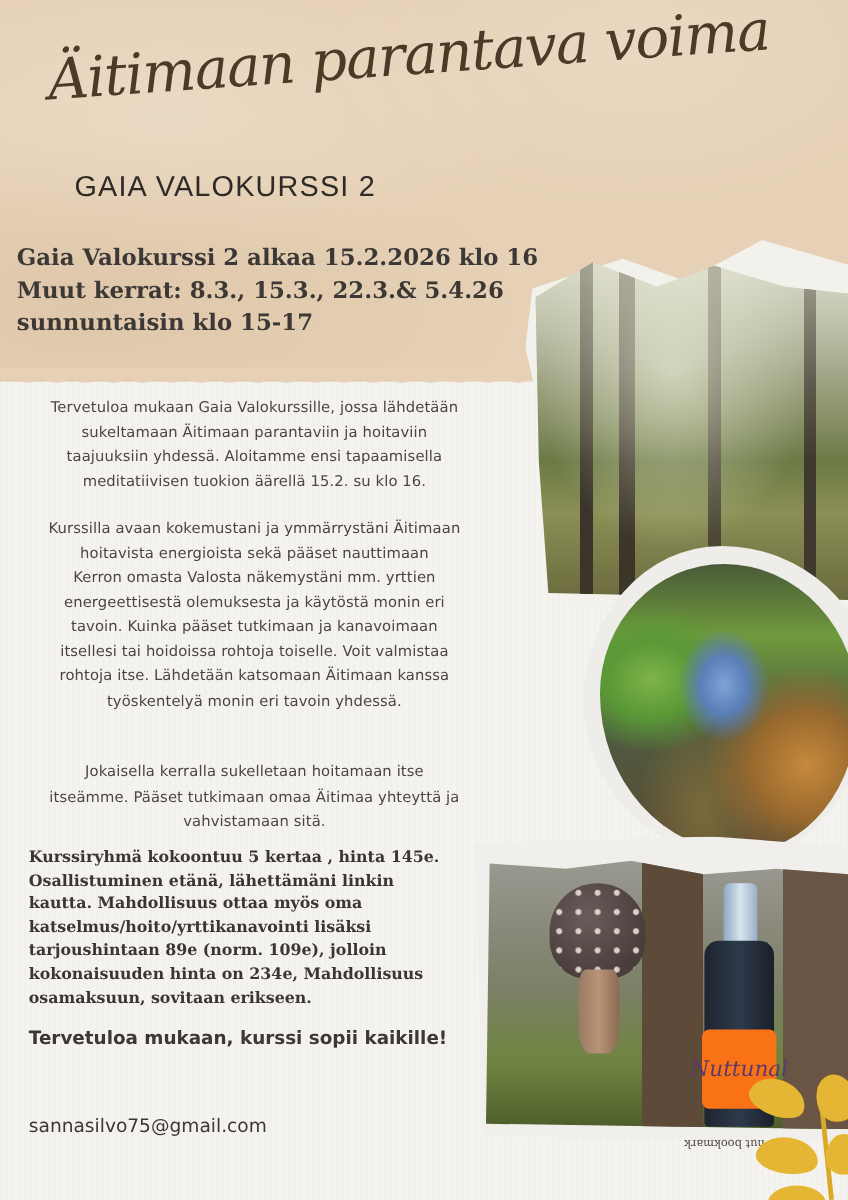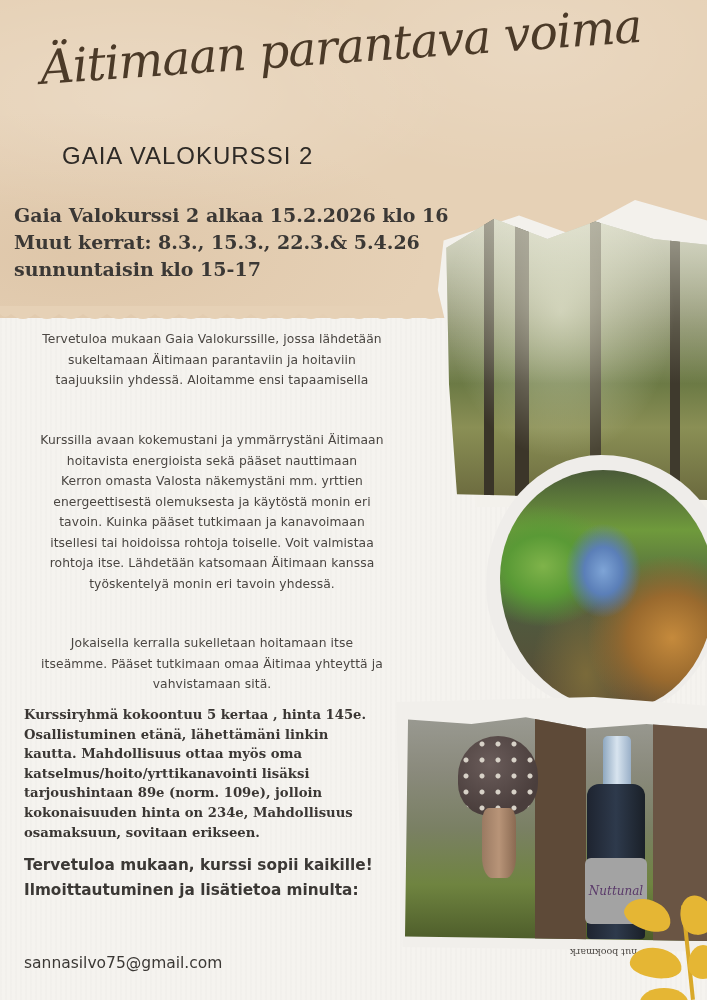--- a/index.html
+++ b/index.html
@@ -71,22 +71,22 @@
   .shroom-cap::after { content:""; position:absolute; inset:0; border-radius:inherit;
     background-image:radial-gradient(circle, #d8d2c8 2px, rgba(0,0,0,0) 3px); background-size:16px 16px; }
   .shroom-stem { position:absolute; left:482px; top:808px; width:34px; height:70px;
     background:linear-gradient(90deg, #9a7a62, #b89478 50%, #8a6a52); border-radius:20% 20% 30% 30%; }
   .bottle { position:absolute; left:585px; top:736px; width:62px; height:205px; }
   .bottle-cap { position:absolute; left:18px; top:0; width:28px; height:50px;
     background:linear-gradient(90deg, #8fa8c0, #d8e4ef 50%, #9ab0c8); border-radius:5px 5px 2px 2px; }
   .bottle-body { position:absolute; left:2px; top:48px; width:58px; height:155px;
     background:linear-gradient(90deg, #1e2430, #2e3a4c 50%, #1a2028); border-radius:12px 12px 4px 4px; }
   .bottle-label { position:absolute; left:0; top:122px; width:62px; height:66px;
-    background:#a3a3a3; border-radius:6px; font-family:"DejaVu Serif", serif; font-style:italic;
-    font-size:12px; color:#5a3a6a; display:flex; align-items:center; justify-content:center; }
+    background:#f97316; border-radius:6px; font-family:"DejaVu Serif", serif; font-style:italic;
+    font-size:18px; color:#5a3a6a; display:flex; align-items:center; justify-content:center; }
   .back-text { position:absolute; left:570px; top:947px; font-family:"DejaVu Serif", serif;
     font-size:9.5px; color:#4a4642; transform:rotate(180deg); }
   .leaf { position:absolute; background:#e5b634; border-radius:50% 50% 50% 50% / 60% 60% 40% 40%; }
   .stem { position:absolute; left:686px; top:905px; width:4px; height:95px; background:#d9a92a; transform:rotate(-6deg); }
 </style>
 </head>
 <body>
 
 <div class="paper"></div>
 <div class="header-band"></div>
@@ -100,20 +100,21 @@
 <div class="dates">
   <div>Gaia Valokurssi 2 alkaa 15.2.2026 klo 16</div>
   <div>Muut kerrat: 8.3., 15.3., 22.3.&amp; 5.4.26</div>
   <div>sunnuntaisin klo 15-17</div>
 </div>
 
 <div class="body-text p1">
   <div>Tervetuloa mukaan Gaia Valokurssille, jossa lähdetään</div>
   <div>sukeltamaan Äitimaan parantaviin ja hoitaviin</div>
   <div>taajuuksiin yhdessä. Aloitamme ensi tapaamisella</div>
+  <div>meditatiivisen tuokion äärellä 15.2. su klo 16.</div>
 </div>
 
 <div class="body-text p2">
   <div>Kurssilla avaan kokemustani ja ymmärrystäni Äitimaan</div>
   <div>hoitavista energioista sekä pääset nauttimaan</div>
   <div>Kerron omasta Valosta näkemystäni mm. yrttien</div>
   <div>energeettisestä olemuksesta ja käytöstä monin eri</div>
   <div>tavoin. Kuinka pääset tutkimaan ja kanavoimaan</div>
   <div>itsellesi tai hoidoissa rohtoja toiselle. Voit valmistaa</div>
   <div>rohtoja itse. Lähdetään katsomaan Äitimaan kanssa</div>
@@ -131,21 +132,20 @@
   <div>Osallistuminen etänä, lähettämäni linkin</div>
   <div>kautta. Mahdollisuus ottaa myös oma</div>
   <div>katselmus/hoito/yrttikanavointi lisäksi</div>
   <div>tarjoushintaan 89e (norm. 109e), jolloin</div>
   <div>kokonaisuuden hinta on 234e, Mahdollisuus</div>
   <div>osamaksuun, sovitaan erikseen.</div>
 </div>
 
 <div class="contact">
   <div>Tervetuloa mukaan, kurssi sopii kaikille!</div>
-  <div>Ilmoittautuminen ja lisätietoa minulta:</div>
   <div class="email">sannasilvo75@gmail.com</div>
 </div>
 
 <div class="forest-frame"></div>
 <div class="photo forest"></div>
 <div class="forest-glow"></div>
 
 <div class="stream-frame"></div>
 <div class="photo stream"></div>
 

